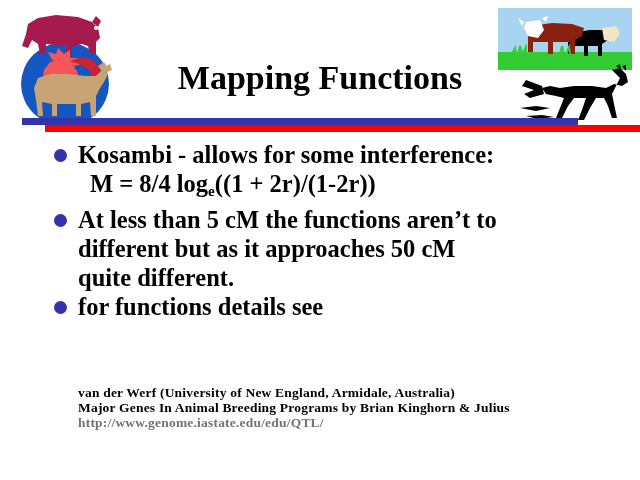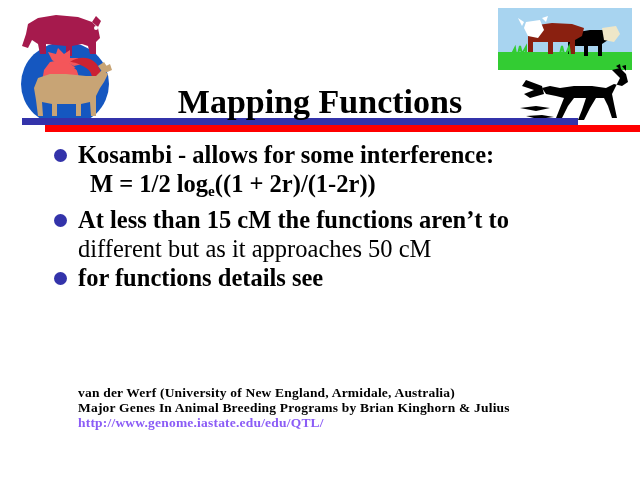--- a/index.html
+++ b/index.html
@@ -62,21 +62,20 @@
     position: absolute;
     left: 0;
     top: 58px;
     width: 640px;
     text-align: center;
     font-size: 34px;
     font-weight: bold;
     color: #000000;
     letter-spacing: 0px;
     line-height: 40px;
-    margin-top: 24px;
   }
 
   
   #body-list {
     position: absolute;
     left: 50px;
     top: 140px;
     width: 560px;
   }
   .bullet-row {
@@ -106,21 +105,21 @@
     padding-left: 40px;
     font-size: 24.5px;
     font-weight: bold;
     color: #000000;
     line-height: 29px;
   }
   .cont-line {
     display: block;
     padding-left: 28px;
     font-size: 24.5px;
-    font-weight: normal;
+    font-weight: bold;
     color: #000000;
     line-height: 29px;
   }
   sub {
     font-size: 0.62em;
     vertical-align: -0.28em;
   }
 
   
   #citation {
@@ -134,21 +133,21 @@
     font-size: 13.5px;
     font-weight: bold;
     color: #000000;
     line-height: 14.5px;
     letter-spacing: 0.2px;
   }
   #citation-url {
     display: block;
     font-size: 13.5px;
     font-weight: bold;
-    color: #8b5cf6;
+    color: #737373;
     line-height: 16px;
     letter-spacing: 0.2px;
   }
 </style>
 </head>
 <body>
 
 <div id="slide">
 
   <svg id="logo-mark" viewBox="0 0 112 122" xmlns="http://www.w3.org/2000/svg">
@@ -214,27 +213,28 @@
   <div class="rule" id="rule-red"></div>
 
   <div id="page-title">Mapping Functions</div>
 
   <div id="body-list">
 
     <div class="bullet-row">
       <span class="bullet-dot"></span>
       <span class="bullet-text">Kosambi - allows for some interference:</span>
     </div>
-    <div class="sub-line"><span>M = 1/2 log</span><sub>e</sub><span>((1 + 2r)/(1-2r))</span></div>
+    <div class="sub-line"><span>M = 8/4 log</span><sub>e</sub><span>((1 + 2r)/(1-2r))</span></div>
 
     <div class="bullet-row">
       <span class="bullet-dot"></span>
-      <span class="bullet-text">At less than 15 cM the functions aren’t to</span>
+      <span class="bullet-text">At less than 5 cM the functions aren’t to</span>
     </div>
     <div class="cont-line">different but as it approaches 50 cM</div>
+    <div class="cont-line">quite different.</div>
 
 
     <div class="bullet-row">
       <span class="bullet-dot"></span>
       <span class="bullet-text">for functions details see</span>
     </div>
   </div>
 
   <div id="citation">
     <span class="cite-line">van der Werf (University of New England, Armidale, Australia)</span>

